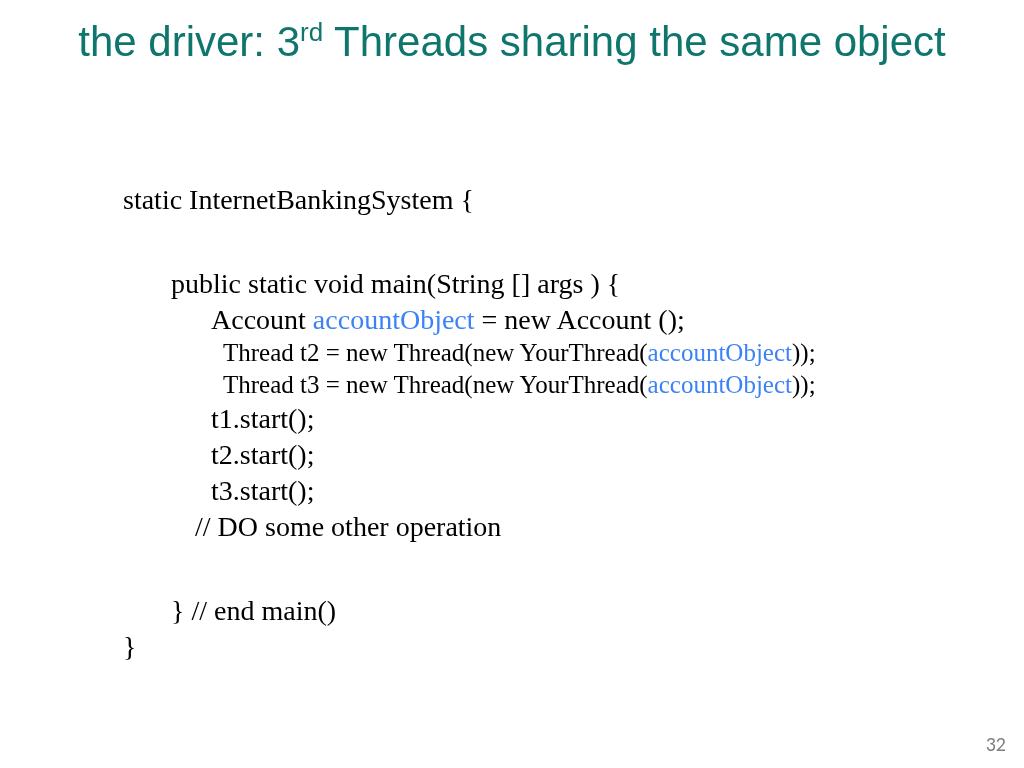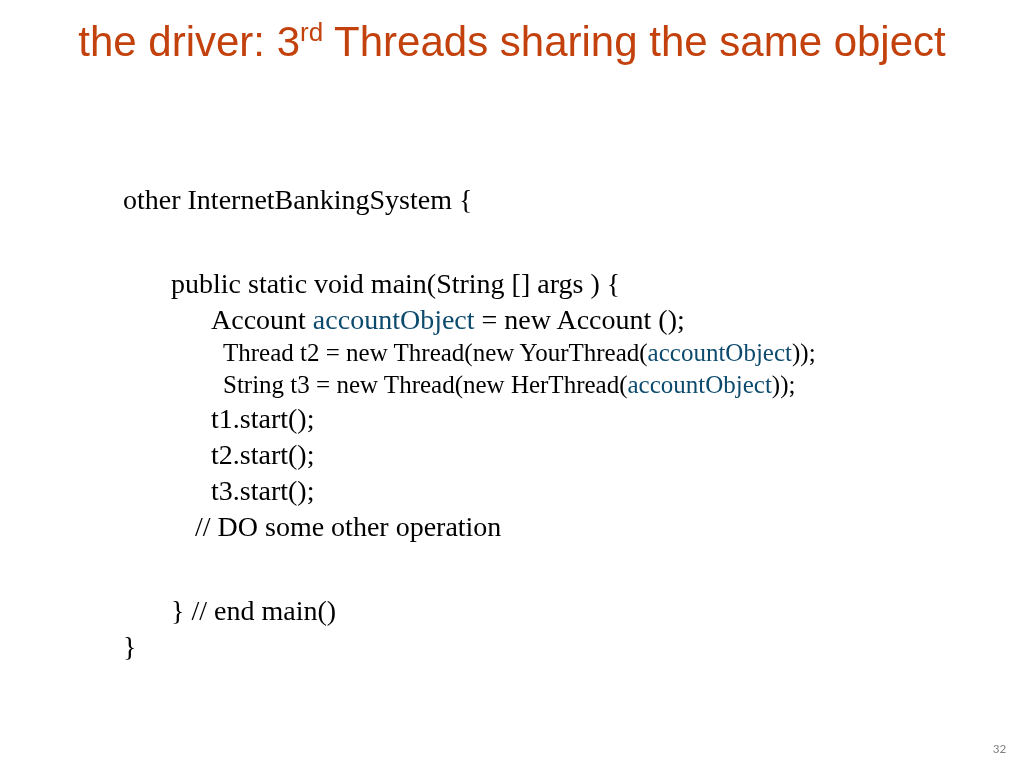--- a/index.html
+++ b/index.html
@@ -13,21 +13,21 @@
     overflow: hidden;
   }
   .slide {
     width: 1024px;
     height: 768px;
     position: relative;
     box-sizing: border-box;
   }
   .title {
     text-align: center;
-    color: #c2410c;
+    color: #0f766e;
     font-family: Tahoma, Verdana, sans-serif;
     font-size: 42px;
     line-height: 1.15;
     padding-top: 18px;
     font-weight: 400;
   }
   .title .sup {
     font-size: 26px;
     vertical-align: super;
     line-height: 0;
@@ -40,45 +40,45 @@
     line-height: 1.28;
     color: #000000;
     white-space: nowrap;
   }
   .code .line { display: block; }
   .ind1 { padding-left: 48px; margin-top: 48px; }
   .ind2 { padding-left: 88px; }
   .ind2b { padding-left: 96px; }
   .ind2c { padding-left: 100px; }
   .smaller { font-size: 25px; }
-  .hl { color: #0c4a6e; }
+  .hl { color: #3b82f6; }
   .page-num {
     position: absolute;
     right: 18px;
     bottom: 12px;
     font-family: Calibri, Arial, sans-serif;
-    font-size: 13px;
+    font-size: 20px;
     color: #7f7f7f;
   }
 </style>
 </head>
 <body>
 
 <div class="slide">
 
   <div class="title">
     <span>the driver: 3</span><span class="sup">rd</span><span> Threads sharing the same object</span>
   </div>
 
   <div class="code">
-    <span class="line">other InternetBankingSystem {</span>
+    <span class="line">static InternetBankingSystem {</span>
     <span class="line ind1">public static void main(String [] args  ) {</span>
     <span class="line ind2"><span>Account </span><span class="hl">accountObject</span><span> = new Account ();</span></span>
     <span class="line ind2c smaller"><span>Thread t2 = new Thread(new YourThread(</span><span class="hl">accountObject</span><span>));</span></span>
-    <span class="line ind2c smaller"><span>String t3 = new Thread(new HerThread(</span><span class="hl">accountObject</span><span>));</span></span>
+    <span class="line ind2c smaller"><span>Thread t3 = new Thread(new YourThread(</span><span class="hl">accountObject</span><span>));</span></span>
     <span class="line ind2">t1.start();</span>
     <span class="line ind2">t2.start();</span>
     <span class="line ind2">t3.start();</span>
     <span class="line" style="padding-left:72px">// DO some other operation</span>
     <span class="line ind1">} // end main()</span>
     <span class="line">}</span>
   </div>
 
   <div class="page-num">32</div>
 </div>

